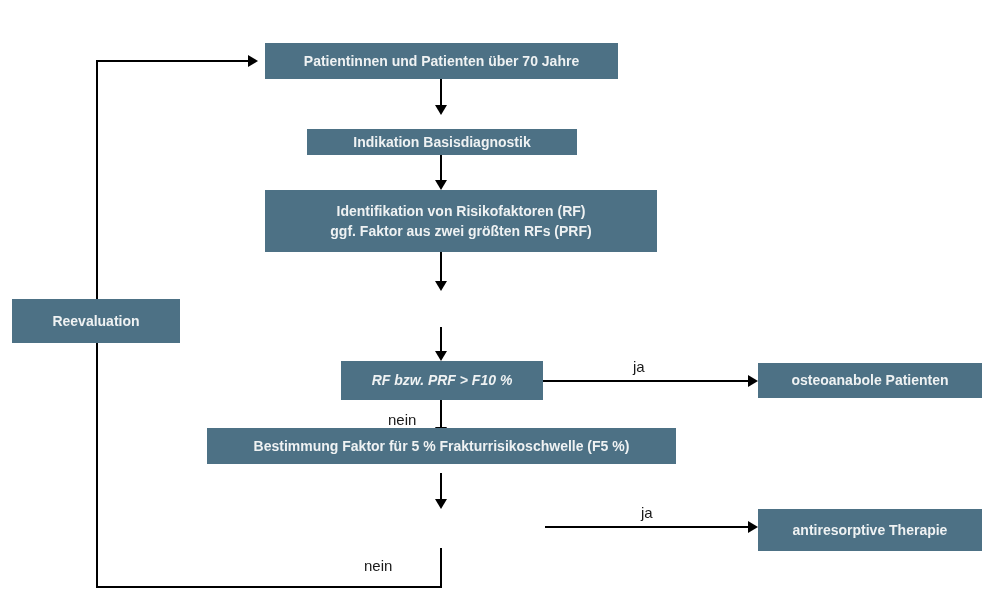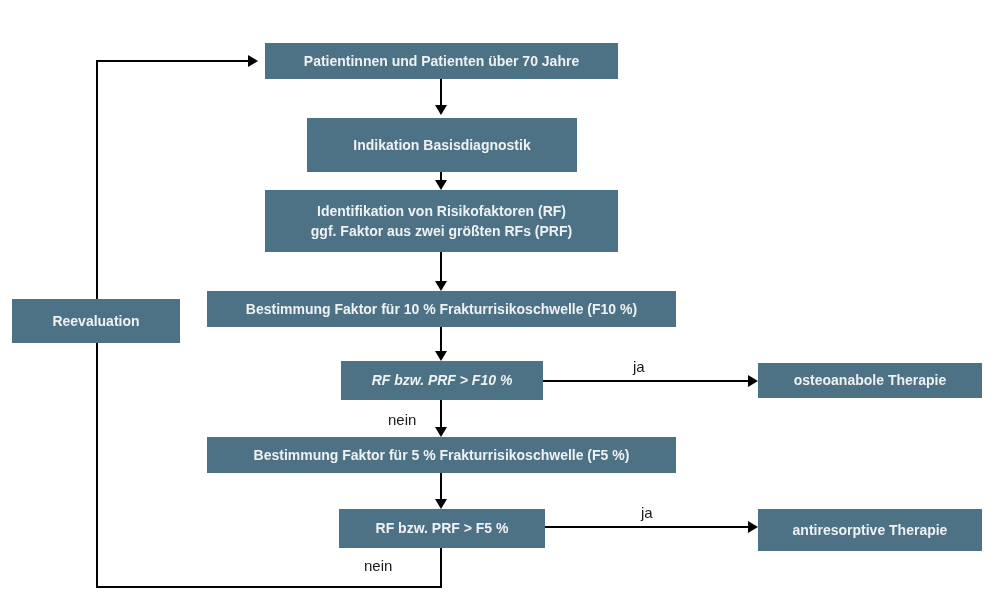--- a/index.html
+++ b/index.html
@@ -91,52 +91,46 @@
   <div class="line vline" style="left:440px; top:548px; height:40px;"></div>
   <div class="line hline" style="left:96px; top:586px; width:346px;"></div>
   <div class="line vline" style="left:96px; top:60px; height:528px;"></div>
   <div class="line hline" style="left:96px; top:60px; width:153px;"></div>
   <div class="arrowhead-right" style="left:248px; top:55px;"></div>
 
   <div class="node" style="left:265px; top:43px; width:353px; height:36px;">
     <span>Patientinnen und Patienten über 70 Jahre</span>
   </div>
 
-  <div class="node" style="left:307px; top:118px; width:270px; height:54px;">
+  <div class="node" style="left:307px; top:129px; width:270px; height:26px;">
     <span>Indikation Basisdiagnostik</span>
   </div>
 
-  <div class="node" style="left:265px; top:190px; width:353px; height:62px;">
+  <div class="node" style="left:265px; top:190px; width:392px; height:62px;">
     <span>Identifikation von Risikofaktoren (RF)</span>
     <span>ggf. Faktor aus zwei größten RFs (PRF)</span>
   </div>
 
-  <div class="node" style="left:207px; top:291px; width:469px; height:36px;">
-    <span>Bestimmung Faktor für 10 % Frakturrisikoschwelle (F10 %)</span>
-  </div>
 
   <div class="node" style="left:12px; top:299px; width:168px; height:44px;">
     <span>Reevaluation</span>
   </div>
 
   <div class="node" style="left:341px; top:361px; width:202px; height:39px;font-style:italic;">
     <span>RF bzw. PRF &gt; F10 %</span>
   </div>
 
   <div class="node" style="left:758px; top:363px; width:224px; height:35px;">
-    <span>osteoanabole Therapie</span>
+    <span>osteoanabole Patienten</span>
   </div>
 
-  <div class="node" style="left:207px; top:437px; width:469px; height:36px;">
+  <div class="node" style="left:207px; top:428px; width:469px; height:36px;">
     <span>Bestimmung Faktor für 5 % Frakturrisikoschwelle (F5 %)</span>
   </div>
 
-  <div class="node" style="left:339px; top:509px; width:206px; height:39px;">
-    <span>RF bzw. PRF &gt; F5 %</span>
-  </div>
 
   <div class="node" style="left:758px; top:509px; width:224px; height:42px;">
     <span>antiresorptive Therapie</span>
   </div>
 
   <div class="edge-label" style="left:633px; top:358px;">ja</div>
   <div class="edge-label" style="left:388px; top:411px;">nein</div>
   <div class="edge-label" style="left:641px; top:504px;">ja</div>
   <div class="edge-label" style="left:364px; top:557px;">nein</div>
 

